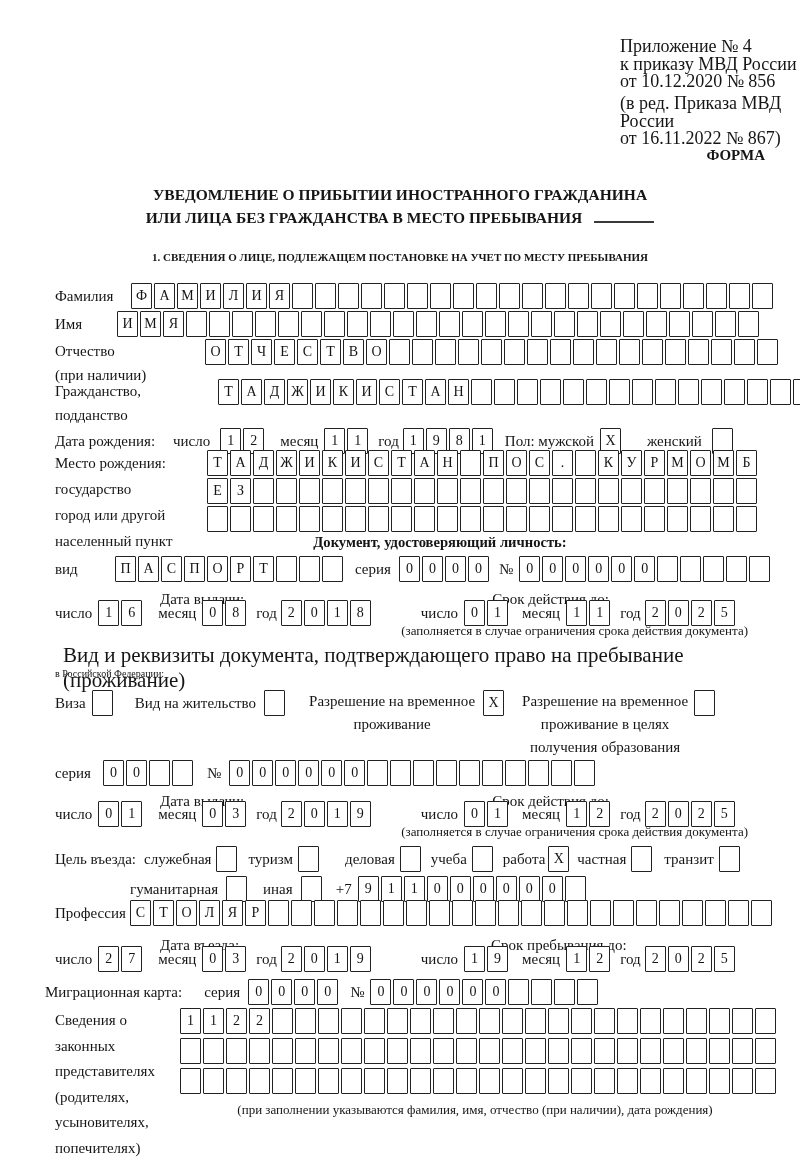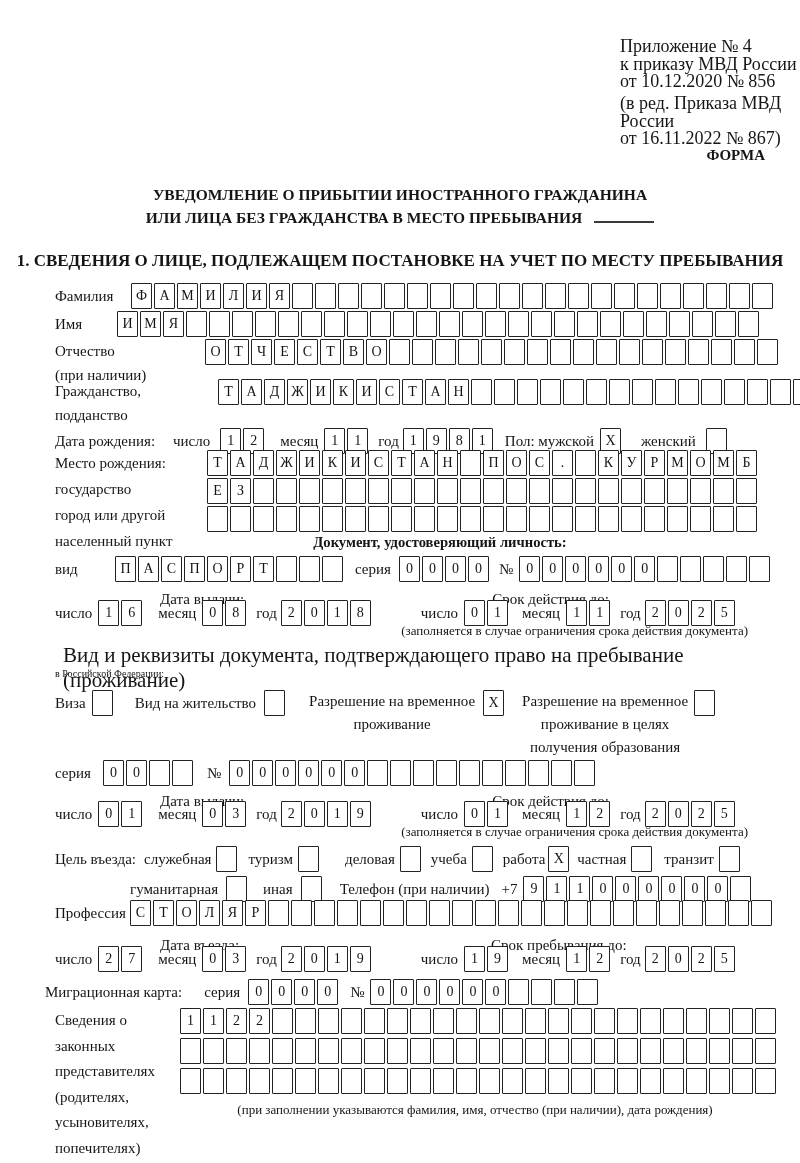--- a/index.html
+++ b/index.html
@@ -35,21 +35,21 @@
 от 10.12.2020 № 856</div>
   <div class="abs hnote" style="left:620px;top:95px;">(в ред. Приказа МВД России
 от 16.11.2022 № 867)</div>
   <div class="abs bold" style="left:600px;top:147px;width:165px;text-align:right;font-size:15px;">ФОРМА</div>
 
   <div class="abs bold center" style="left:0;top:183px;width:800px;font-size:15.5px;line-height:23px;">
     <div>УВЕДОМЛЕНИЕ О ПРИБЫТИИ ИНОСТРАННОГО ГРАЖДАНИНА</div>
     <div><span>ИЛИ ЛИЦА БЕЗ ГРАЖДАНСТВА В МЕСТО ПРЕБЫВАНИЯ</span><span class="blank"></span></div>
   </div>
 
-  <div class="abs bold center" style="left:0;top:251px;width:800px;font-size:17px;">1. СВЕДЕНИЯ О ЛИЦЕ, ПОДЛЕЖАЩЕМ ПОСТАНОВКЕ НА УЧЕТ ПО МЕСТУ ПРЕБЫВАНИЯ</div>
+  <div class="abs bold center" style="left:0;top:251px;width:800px;font-size:11px;">1. СВЕДЕНИЯ О ЛИЦЕ, ПОДЛЕЖАЩЕМ ПОСТАНОВКЕ НА УЧЕТ ПО МЕСТУ ПРЕБЫВАНИЯ</div>
 
   <div class="abs row" style="left:55px;top:283px;">
     <span class="lbl" style="width:76px;">Фамилия</span>
     <span class="boxes">
         <span class="box">Ф</span>
         <span class="box">А</span>
         <span class="box">М</span>
         <span class="box">И</span>
         <span class="box">Л</span>
         <span class="box">И</span>
@@ -193,21 +193,21 @@
     <span class="boxes">
         <span class="box">1</span>
         <span class="box">9</span>
         <span class="box">8</span>
         <span class="box">1</span>
       </span>
     <span class="lbl" style="margin:0 6px 0 10px;">Пол: мужской</span>
     <span class="boxes">
         <span class="box">X</span>
       </span>
-    <span class="lbl" style="margin:0 10px 0 18px;">женский</span>
+    <span class="lbl" style="margin:0 10px 0 24px;">женский</span>
     <span class="boxes">
         <span class="box"></span>
       </span>
   </div>
 
   <div class="abs lbl2" style="left:55px;top:450px;width:152px;line-height:26px;">Место рождения:
 государство
 город или другой
 населенный пункт</div>
   <div class="abs" style="left:207px;top:450px;">
@@ -506,21 +506,20 @@
 
   <div class="abs row" style="left:130px;top:876px;">
     <span class="lbl" style="margin-right:8px;">гуманитарная</span>
     <span class="boxes">
         <span class="box"></span>
       </span>
     <span class="lbl" style="margin:0 8px 0 14px;">иная</span>
     <span class="boxes">
         <span class="box"></span>
       </span>
-    <span class="lbl" style="margin-left:16px;">Телефон (при наличии)</span>
     <span class="lbl" style="margin:0 6px 0 12px;">+7</span>
     <span class="boxes">
         <span class="box">9</span>
         <span class="box">1</span>
         <span class="box">1</span>
         <span class="box">0</span>
         <span class="box">0</span>
         <span class="box">0</span>
         <span class="box">0</span>
         <span class="box">0</span>

